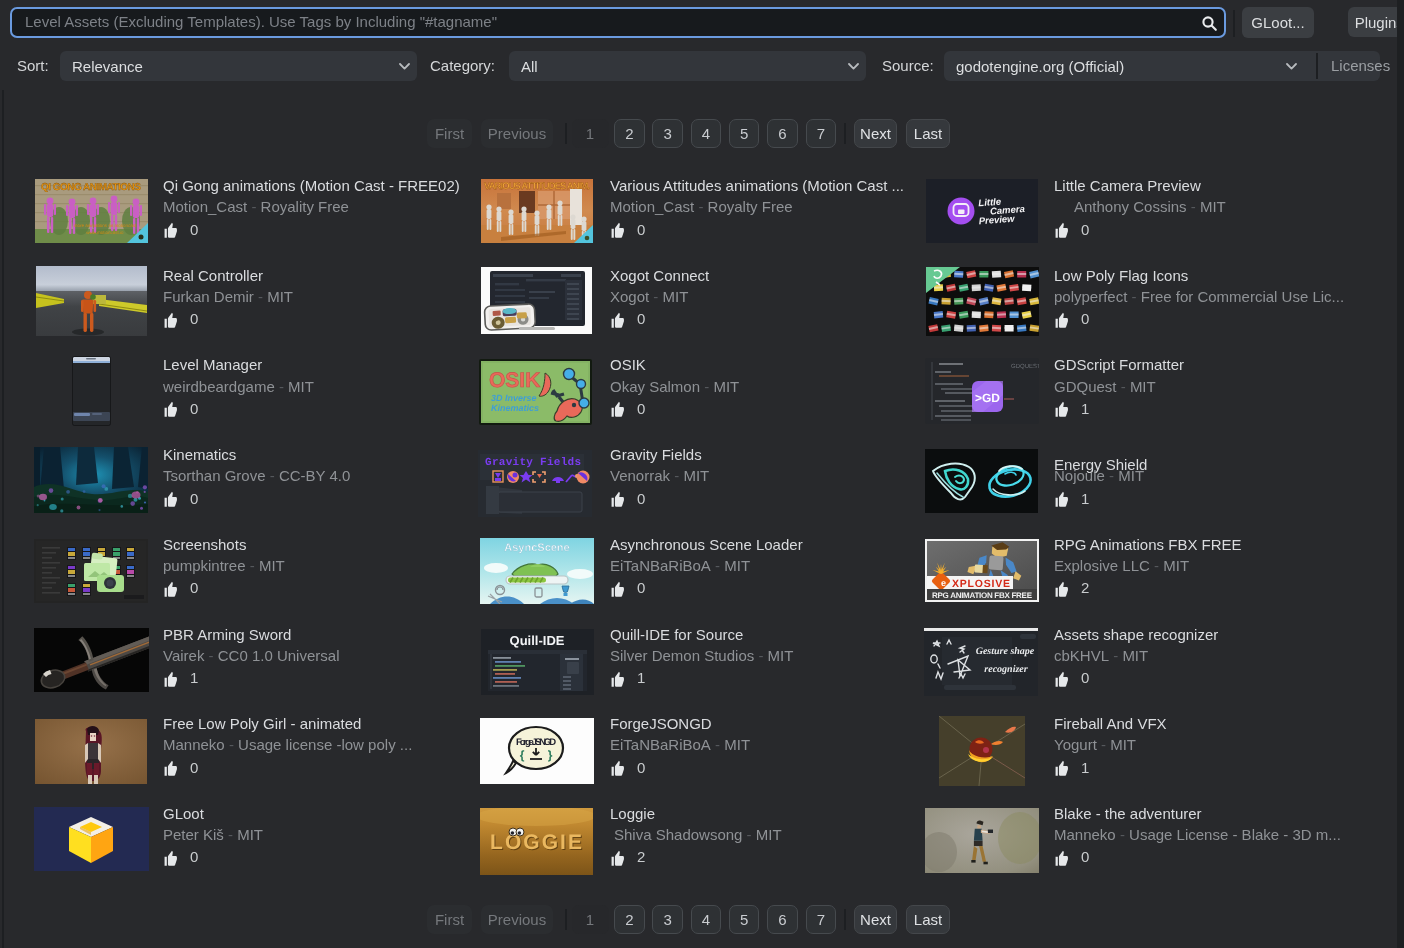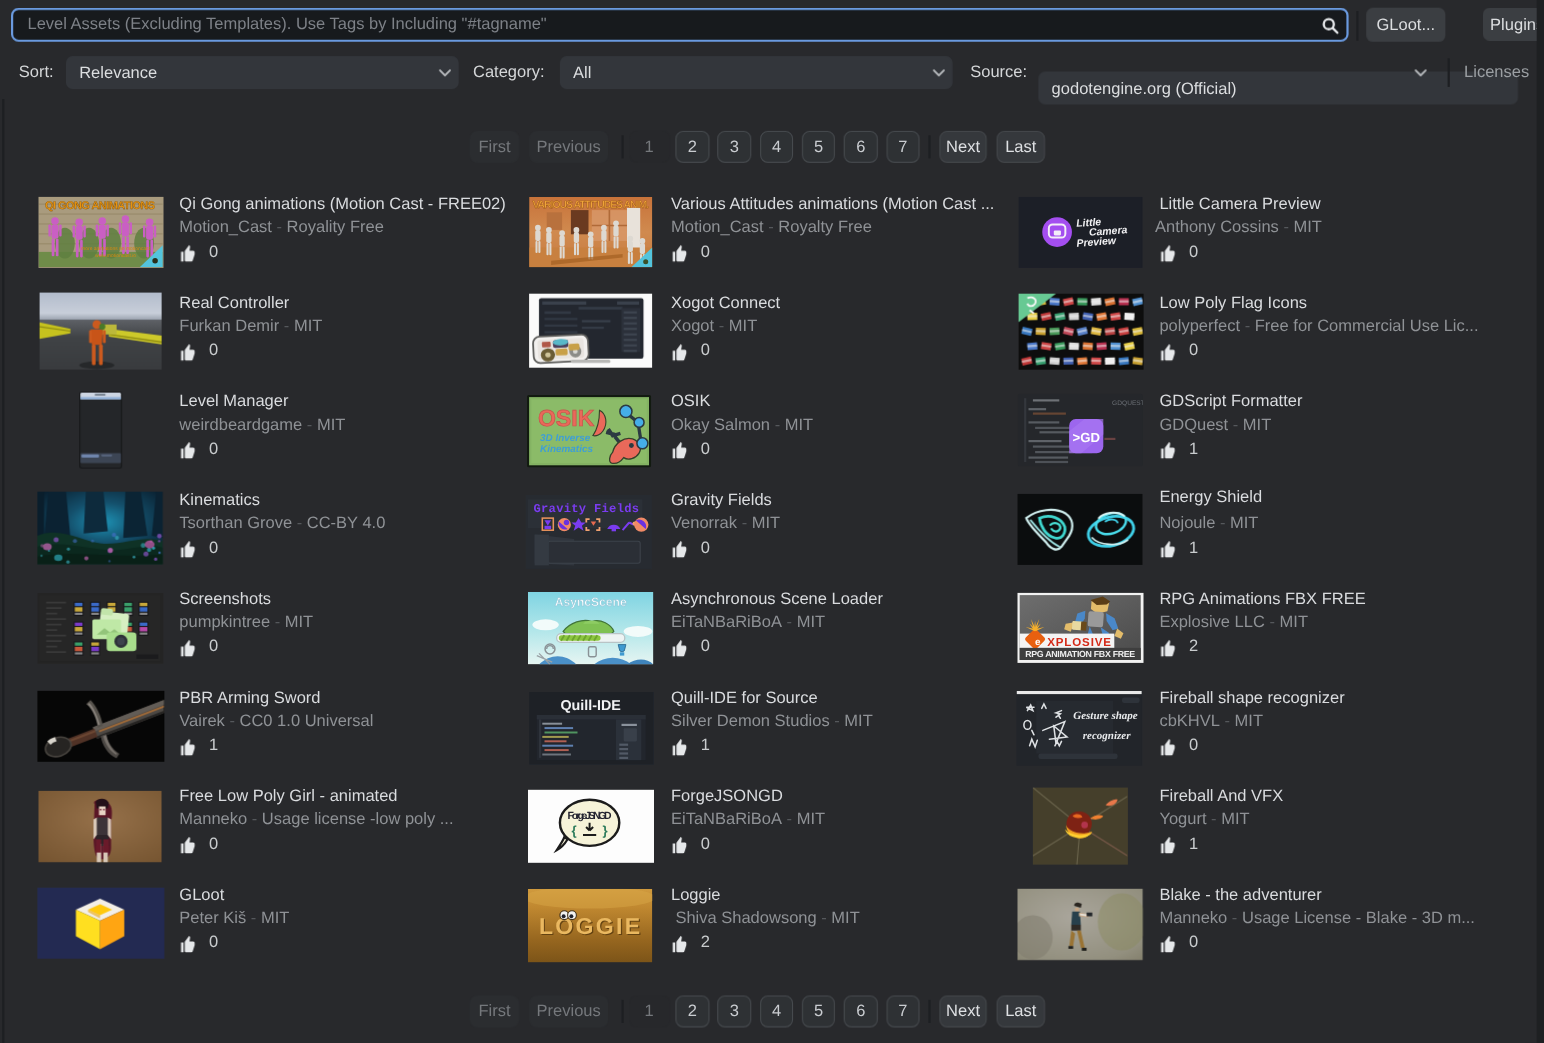--- a/index.html
+++ b/index.html
@@ -21,21 +21,21 @@
     <path d="M1 1 L5.5 5.6 L10 1" fill="none" stroke="#b8bbbe" stroke-width="1.8" stroke-linecap="round" stroke-linejoin="round"></path>
   </svg>
 <div class="lbl" style="left:430px;top:51px">Category:</div>
 <div class="dd" style="left:509px;top:51px;width:357px">
     <i>All</i>
   </div>
 <svg style="position:absolute;left:848px;top:63px" width="11" height="7" viewBox="0 0 11 7">
     <path d="M1 1 L5.5 5.6 L10 1" fill="none" stroke="#b8bbbe" stroke-width="1.8" stroke-linecap="round" stroke-linejoin="round"></path>
   </svg>
 <div class="lbl" style="left:882px;top:51px">Source:</div>
-<div class="dd" style="left:944px;top:65px;width:436px">
+<div class="dd" style="left:944px;top:51px;width:436px">
     <i>godotengine.org (Official)</i>
   </div>
 <svg style="position:absolute;left:1286px;top:63px" width="11" height="7" viewBox="0 0 11 7">
     <path d="M1 1 L5.5 5.6 L10 1" fill="none" stroke="#b8bbbe" stroke-width="1.8" stroke-linecap="round" stroke-linejoin="round"></path>
   </svg>
 <div class="vsep" style="left:1316px;top:53px;height:26px"></div>
 <div class="lbl" style="left:1331px;top:51px;color:#9b9fa3">Licenses</div>
 <div class="pg pgd" style="left:427px;top:119px;width:45px">
     <i>First</i>
   </div>
@@ -255,21 +255,21 @@
     <circle cx="35" cy="32" r="13.5" fill="#a44ef0"></circle>
     <rect x="27.5" y="25" width="15" height="12" rx="3.5" fill="none" stroke="#f4eef8" stroke-width="1.8"></rect>
     <rect x="32" y="30.5" width="6.5" height="4.5" rx="1" fill="#f4eef8"></rect>
     <g transform="rotate(-4 70 32)">
       <text x="53" y="26" font-family="Liberation Sans,sans-serif" font-weight="bold" font-style="italic" fill="#f2f2f4" font-size="9.5">Little</text>
       <text x="64" y="35" font-family="Liberation Sans,sans-serif" font-weight="bold" font-style="italic" fill="#f2f2f4" font-size="9.5">Camera</text>
       <text x="52" y="44" font-family="Liberation Sans,sans-serif" font-weight="bold" font-style="italic" fill="#f2f2f4" font-size="9.5">Preview</text>
     </g>
   </svg>
 <div class="title" style="left:1054px;top:177.0px">Little Camera Preview</div>
-<div class="auth" style="left:1050px;top:198.2px">Anthony Cossins<span style="color:#55585c">&nbsp;-&nbsp;</span>MIT</div>
+<div class="auth" style="left:1074px;top:198.2px">Anthony Cossins<span style="color:#55585c">&nbsp;-&nbsp;</span>MIT</div>
 <div class="abs" style="left:1055px;top:222.0px"><svg width="13.5" height="18" viewBox="0 0 24 24" preserveAspectRatio="none">
       <path fill="#e6e8ea" d="M1 21h4V9H1v12zM23 10c0-1.1-.9-2-2-2h-6.31l.95-4.57.03-.32c0-.41-.17-.79-.44-1.06L14.17 1 7.58 7.59C7.22 7.95 7 8.45 7 9v10c0 1.1.9 2 2 2h9c.83 0 1.54-.5 1.84-1.22l3.02-7.05c.09-.23.14-.47.14-.73v-2z"></path>
     </svg></div>
 <div class="cnt" style="left:1081px;top:220.5px">0</div>
 <svg class="th" style="left:36px;top:266px" width="111" height="70" viewBox="0 0 111 70" text-rendering="geometricPrecision">
     <defs>
       <linearGradient id="rcsky" x1="0" y1="0" x2="0" y2="1">
         <stop offset="0" stop-color="#b3bccc"></stop>
         <stop offset="0.75" stop-color="#c8cfda"></stop>
         <stop offset="1" stop-color="#99a1ad"></stop>
@@ -687,21 +687,21 @@
       <path d="M20 22 C30 18 40 22 43 30 C44 36 40 42 34 40 C26 38 21 30 20 22 Z" stroke="#3fd6ce" stroke-width="2.5"></path>
       <path d="M30 28 C34 25 39 27 39 31 C38 35 33 35 31 32" stroke="#49e0d6" stroke-width="2"></path>
       <path d="M12 24 C20 34 30 44 38 48" stroke="#9adede" stroke-width="1.6"></path>
       <ellipse cx="85" cy="34" rx="21" ry="13" stroke="#3fd0e8" stroke-width="2.6" transform="rotate(-14 85 34)"></ellipse>
       <ellipse cx="85" cy="27" rx="14" ry="9" stroke="#49dcec" stroke-width="2.2" transform="rotate(-18 85 27)"></ellipse>
       <path d="M74 22 C78 17 90 15 97 20" stroke="#d8f4f4" stroke-width="1.8"></path>
       <path d="M68 40 C74 47 92 48 100 42" stroke="#cfeeee" stroke-width="1.6"></path>
       <path d="M80 25 C84 22 90 23 91 26" stroke="#3fd0e8" stroke-width="1.6"></path>
     </g>
   </svg>
-<div class="title" style="left:1054px;top:443px">Energy Shield</div>
+<div class="title" style="left:1054px;top:456px">Energy Shield</div>
 <div class="auth" style="left:1054px;top:467.3px">Nojoule<span style="color:#55585c">&nbsp;-&nbsp;</span>MIT</div>
 <div class="abs" style="left:1055px;top:491.1px"><svg width="13.5" height="18" viewBox="0 0 24 24" preserveAspectRatio="none">
       <path fill="#e6e8ea" d="M1 21h4V9H1v12zM23 10c0-1.1-.9-2-2-2h-6.31l.95-4.57.03-.32c0-.41-.17-.79-.44-1.06L14.17 1 7.58 7.59C7.22 7.95 7 8.45 7 9v10c0 1.1.9 2 2 2h9c.83 0 1.54-.5 1.84-1.22l3.02-7.05c.09-.23.14-.47.14-.73v-2z"></path>
     </svg></div>
 <div class="cnt" style="left:1081px;top:489.6px">1</div>
 <svg class="th" style="left:34px;top:539px" width="114" height="64" viewBox="0 0 114 64" text-rendering="geometricPrecision">
     <rect width="114" height="64" fill="#242424"></rect>
     <rect x="2" y="2" width="110" height="60" fill="#262626"></rect>
     <rect x="8" y="8" width="18" height="1.6" fill="#3a3a3a"></rect>
     <rect x="8" y="13" width="14" height="1.6" fill="#3a3a3a"></rect>
@@ -924,21 +924,21 @@
       <path d="M14 36 l2 4"></path>
       <path d="M12 50 l2 -6 l3 7 l2 -6"></path>
       <path d="M23 16 l2 -4 l2 4"></path>
       <path d="M36 24 l4 -3 l-4 -1 l5 -2 m-3 4 l2 3"></path>
       <path d="M24 36 l20 -8 l-8 20 l-2 -16 l12 10 l-16 2"></path>
       <path d="M35 50 l2 -4 l2 4 l2 -4"></path>
     </g>
     <text x="81" y="26" font-family="Liberation Serif,serif" font-style="italic" font-weight="bold" font-size="10" fill="#e8eaec" text-anchor="middle">Gesture shape</text>
     <text x="82" y="44" font-family="Liberation Serif,serif" font-style="italic" font-weight="bold" font-size="10" fill="#e8eaec" text-anchor="middle">recognizer</text>
   </svg>
-<div class="title" style="left:1054px;top:625.5px">Fireball shape recognizer</div>
+<div class="title" style="left:1054px;top:625.5px">Assets shape recognizer</div>
 <div class="auth" style="left:1054px;top:646.7px">cbKHVL<span style="color:#55585c">&nbsp;-&nbsp;</span>MIT</div>
 <div class="abs" style="left:1055px;top:670.5px"><svg width="13.5" height="18" viewBox="0 0 24 24" preserveAspectRatio="none">
       <path fill="#e6e8ea" d="M1 21h4V9H1v12zM23 10c0-1.1-.9-2-2-2h-6.31l.95-4.57.03-.32c0-.41-.17-.79-.44-1.06L14.17 1 7.58 7.59C7.22 7.95 7 8.45 7 9v10c0 1.1.9 2 2 2h9c.83 0 1.54-.5 1.84-1.22l3.02-7.05c.09-.23.14-.47.14-.73v-2z"></path>
     </svg></div>
 <div class="cnt" style="left:1081px;top:669.0px">0</div>
 <svg class="th" style="left:35px;top:719px" width="112" height="65" viewBox="0 0 112 65" text-rendering="geometricPrecision">
     <defs>
       <radialGradient id="girlbg" cx="0.52" cy="0.4" r="0.8">
         <stop offset="0" stop-color="#96714a"></stop>
         <stop offset="1" stop-color="#755430"></stop>

